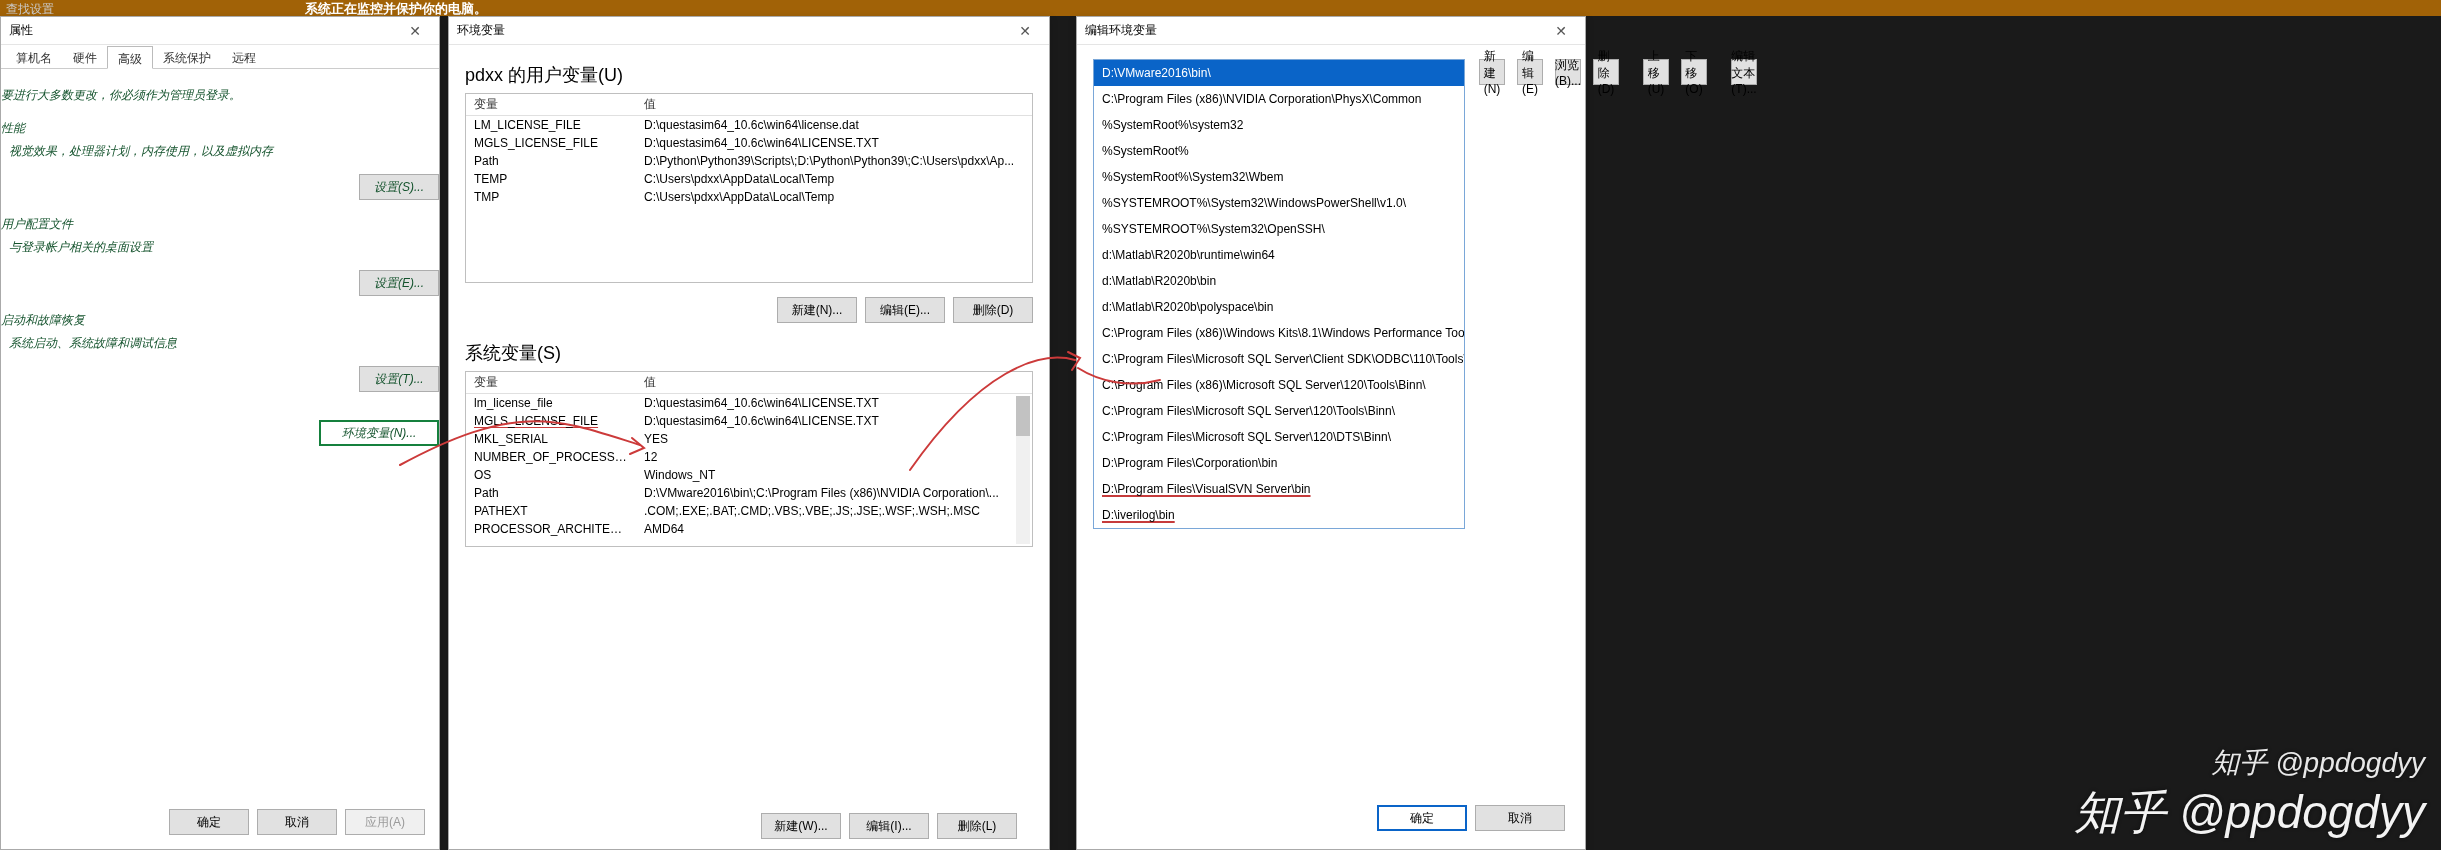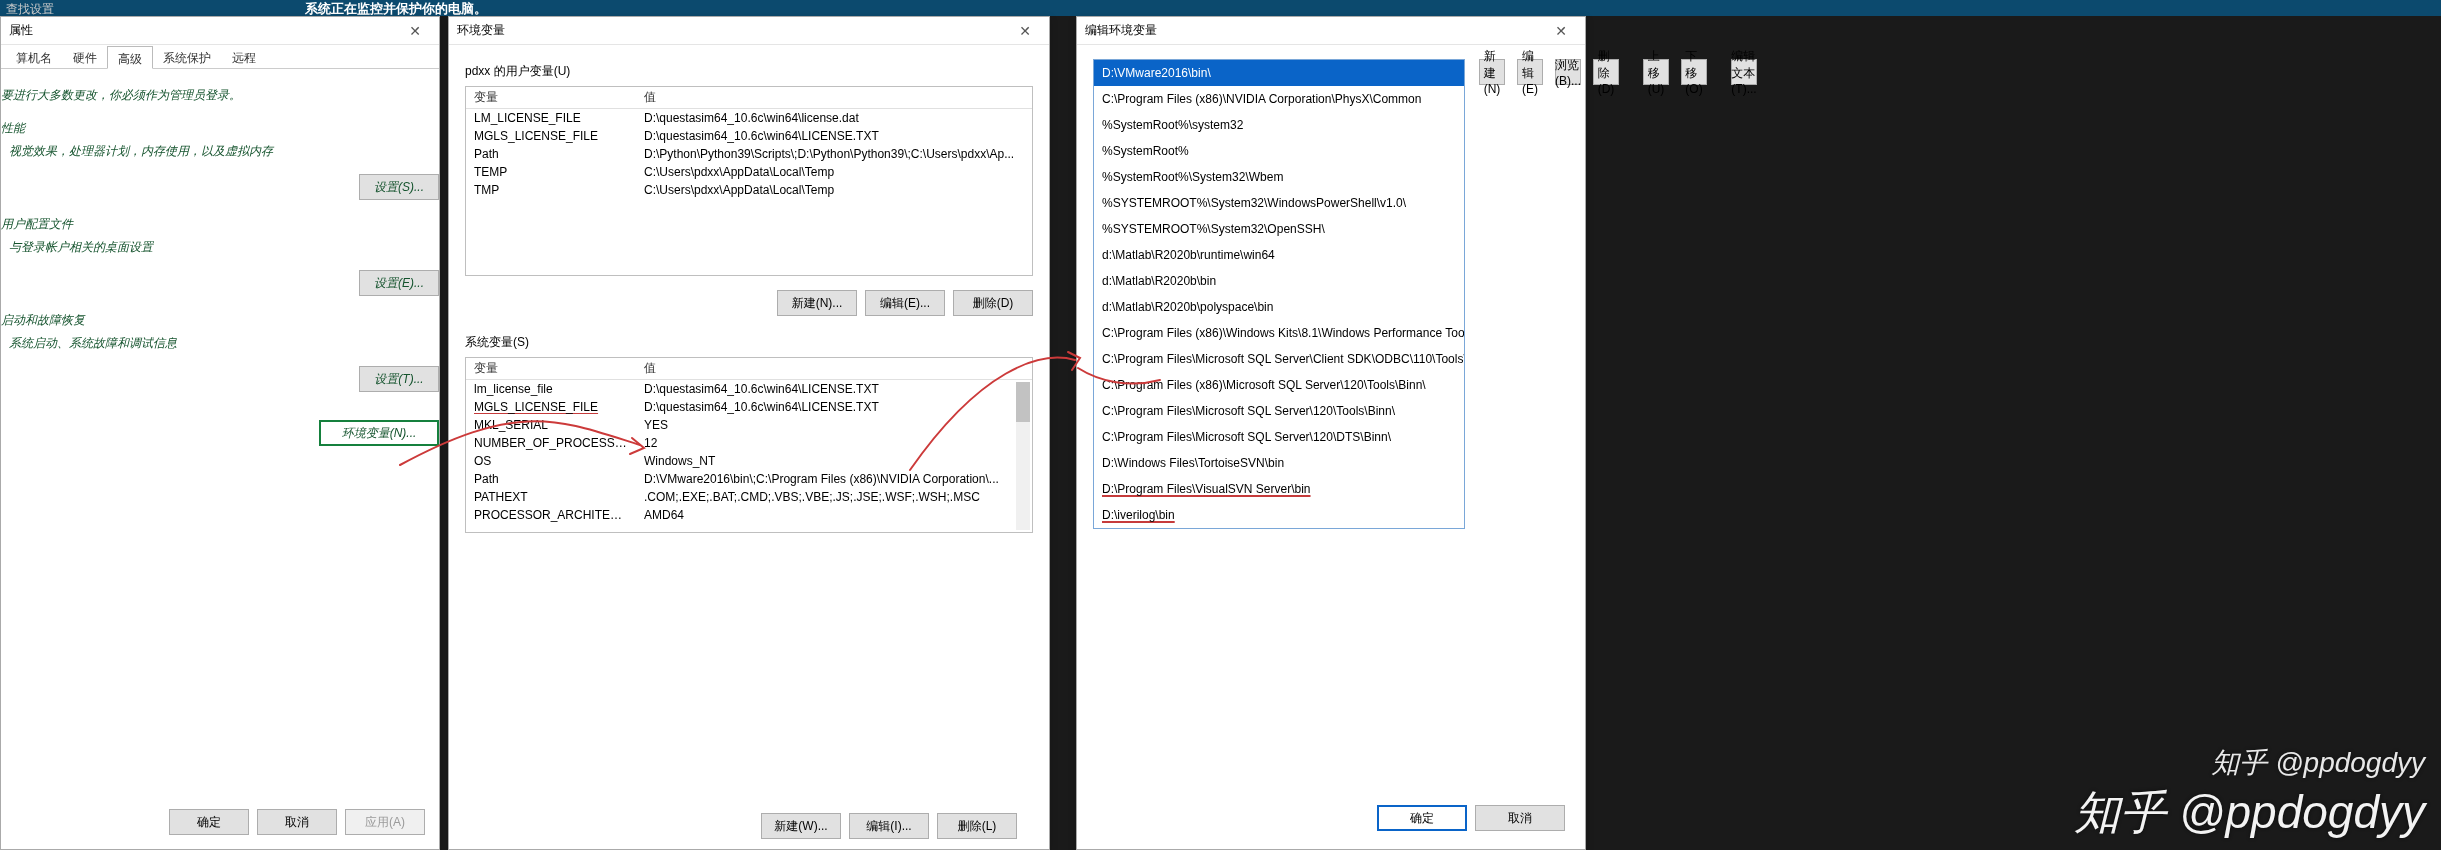--- a/index.html
+++ b/index.html
@@ -9,21 +9,21 @@
     font-size: 12px;
     background: #1a1a1a;
     color: #000;
     width: 2441px;
     height: 850px;
     overflow: hidden;
     position: relative;
   }
   .strip {
     position: absolute; left:0; top:0; height:16px; width:100%;
-    background:#0c4a6e; color:#ccc; font-size:12px;
+    background:#a16207; color:#ccc; font-size:12px;
   }
   .strip .l { position:absolute; left:6px; top:1px; }
   .strip .m { position:absolute; left:305px; top:0; color:#fff; font-weight:bold; font-size:13px; }
 
   .dialog {
     position: absolute;
     background: #fff;
     border: 1px solid #aaa;
     box-shadow: 0 2px 8px rgba(0,0,0,.15);
   }
@@ -48,21 +48,21 @@
     background:#e1e1e1; border:1px solid #adadad; font-size:12px;
     display:inline-flex; align-items:center; justify-content:center;
     cursor:default; margin-left:8px;
   }
   .btn.disabled { color:#9a9a9a; background:#f0f0f0; }
   .btn.outlined { background:#fff; border:2px solid #15803d; }
   .bottom-buttons1 { position:absolute; bottom:14px; right:14px; display:flex; }
 
   
   #dlg2 { left:448px; top:16px; width:602px; height:834px; }
-  .section-label { margin:18px 0 6px 16px; font-size:12px; }
+  .section-label { margin:18px 0 6px 16px; font-size:18px; }
   .listview {
     margin: 0 16px; border:1px solid #bfbfbf; background:#fff;
     height:190px; overflow:hidden; position:relative;
   }
   .listview.sys { height:176px; }
   .lv-header { display:flex; background:#fff; border-bottom:1px solid #e0e0e0; height:22px; align-items:flex-end;}
   .lv-header > div { padding:2px 8px; font-size:12px; color:#333; }
   .lv-body { overflow:hidden; }
   .lv-row { display:flex; height:18px; align-items:center; font-size:12px; }
   .lv-row > div { padding:0 8px; white-space:nowrap; overflow:hidden; text-overflow:ellipsis; }
@@ -264,21 +264,21 @@
         <div class="prow">%SYSTEMROOT%\System32\WindowsPowerShell\v1.0\</div>
         <div class="prow">%SYSTEMROOT%\System32\OpenSSH\</div>
         <div class="prow">d:\Matlab\R2020b\runtime\win64</div>
         <div class="prow">d:\Matlab\R2020b\bin</div>
         <div class="prow">d:\Matlab\R2020b\polyspace\bin</div>
         <div class="prow">C:\Program Files (x86)\Windows Kits\8.1\Windows Performance Tool...</div>
         <div class="prow">C:\Program Files\Microsoft SQL Server\Client SDK\ODBC\110\Tools\...</div>
         <div class="prow">C:\Program Files (x86)\Microsoft SQL Server\120\Tools\Binn\</div>
         <div class="prow">C:\Program Files\Microsoft SQL Server\120\Tools\Binn\</div>
         <div class="prow">C:\Program Files\Microsoft SQL Server\120\DTS\Binn\</div>
-        <div class="prow">D:\Windows Files\TortoiseSVN\bin</div>
+        <div class="prow">D:\Program Files\Corporation\bin</div>
         <div class="prow">
           <span class="ul-red">D:\Program Files\VisualSVN Server\bin</span>
         </div>
         <div class="prow">
           <span class="ul-red">D:\iverilog\bin</span>
         </div>
       </div>
     <div class="dlg3-btncol">
       <div class="btn">新建(N)</div>
       <div class="btn">编辑(E)</div>

